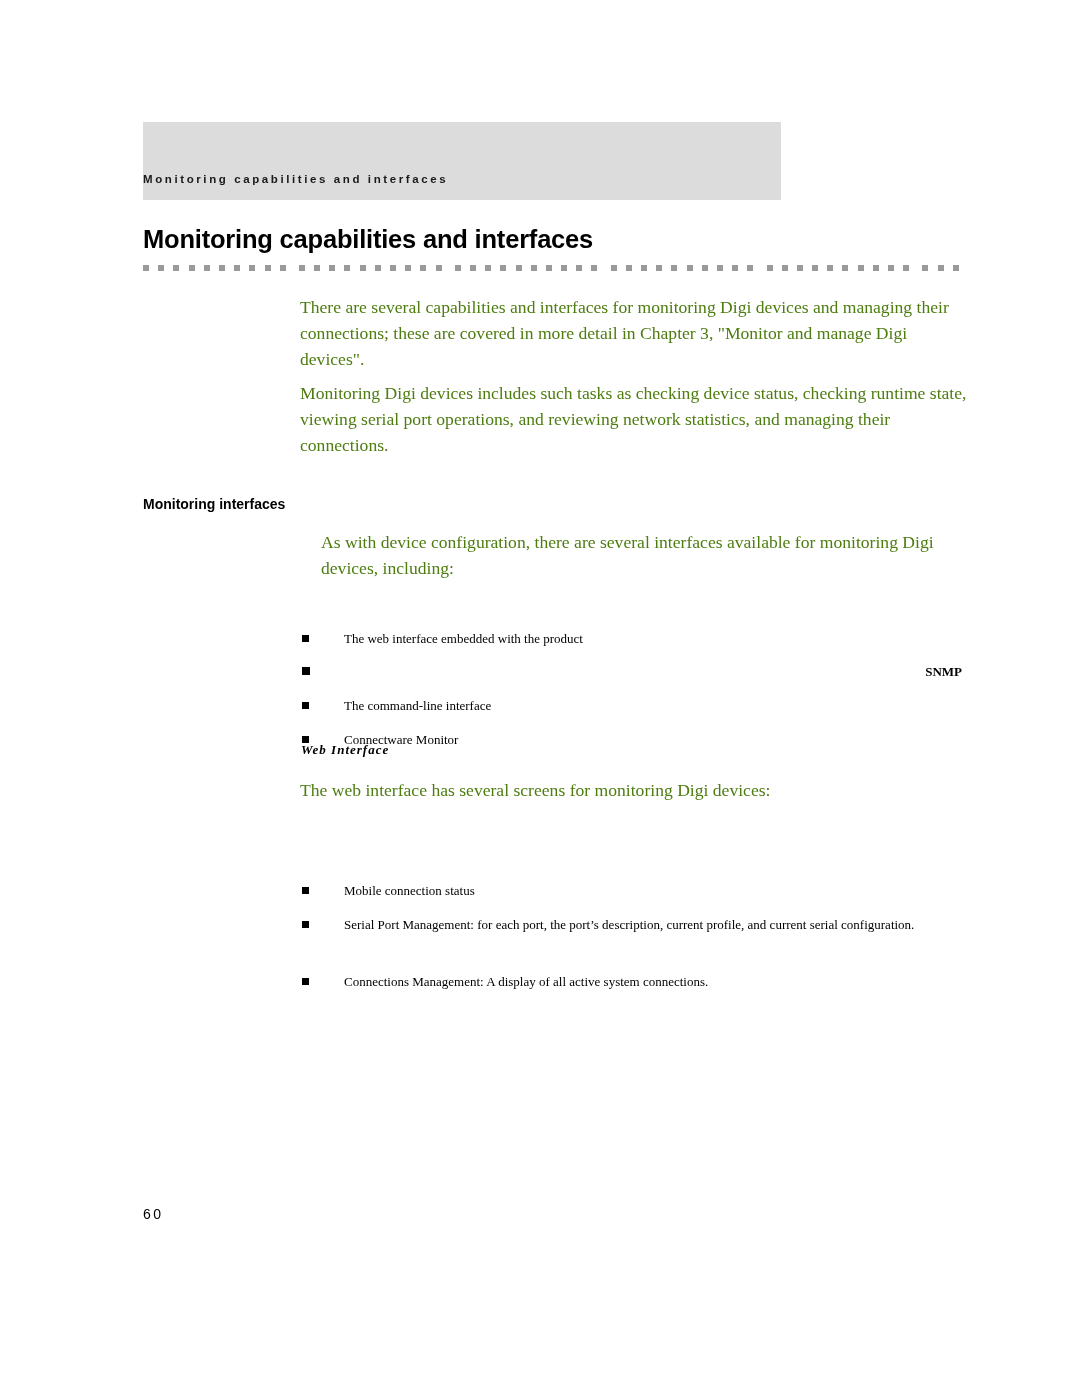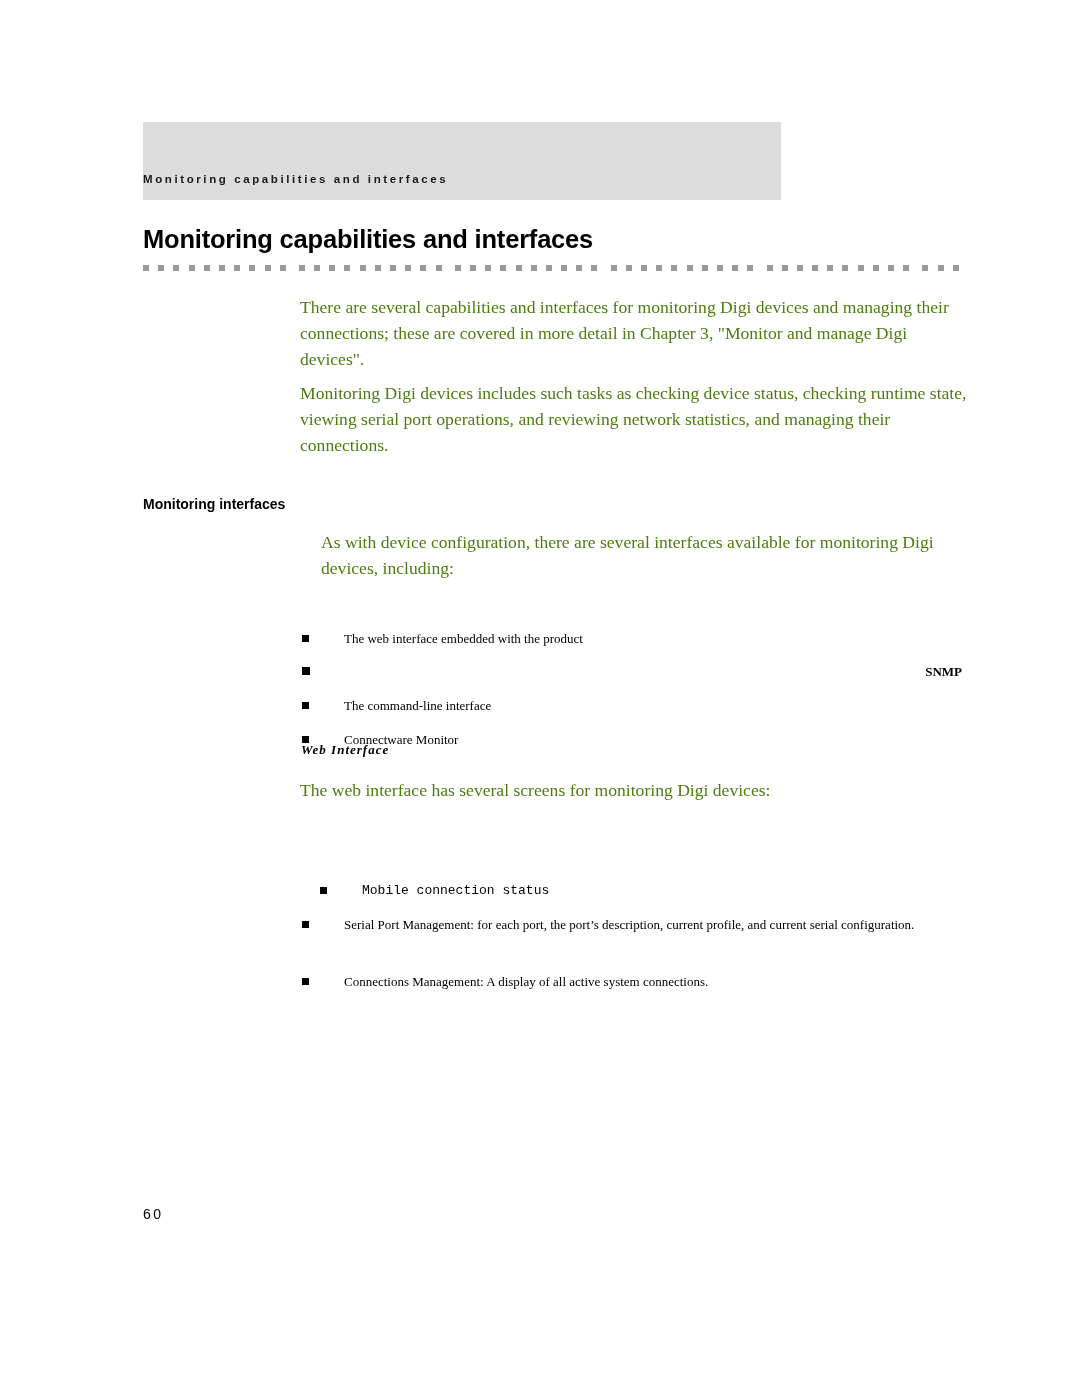--- a/index.html
+++ b/index.html
@@ -184,21 +184,21 @@
   <div class="bullet-row" style="left:302px; top:695px; width:660px;">
     <span class="bsq"></span>
     <span class="btxt">Connectware Monitor</span>
   </div>
 
   <div class="h3" style="left:301px; top:742px;">Web Interface</div>
 
   <div class="para" style="left:300px; top:778px; width:680px;">The web interface has several screens for monitoring Digi devices:</div>
 
 
-  <div class="bullet-row" style="left:320px; top:846px; width:660px;font-family:Liberation Mono, monospace;">
+  <div class="bullet-row" style="left:302px; top:846px; width:660px;">
     <span class="bsq"></span>
     <span class="btxt">Mobile connection status</span>
   </div>
 
   <div class="bullet-row" style="left:302px; top:880px; width:630px;">
     <span class="bsq"></span>
     <span class="btxt">Serial Port Management: for each port, the port’s description, current profile, and current serial configuration.</span>
   </div>
 
   <div class="bullet-row" style="left:302px; top:937px; width:660px;">

